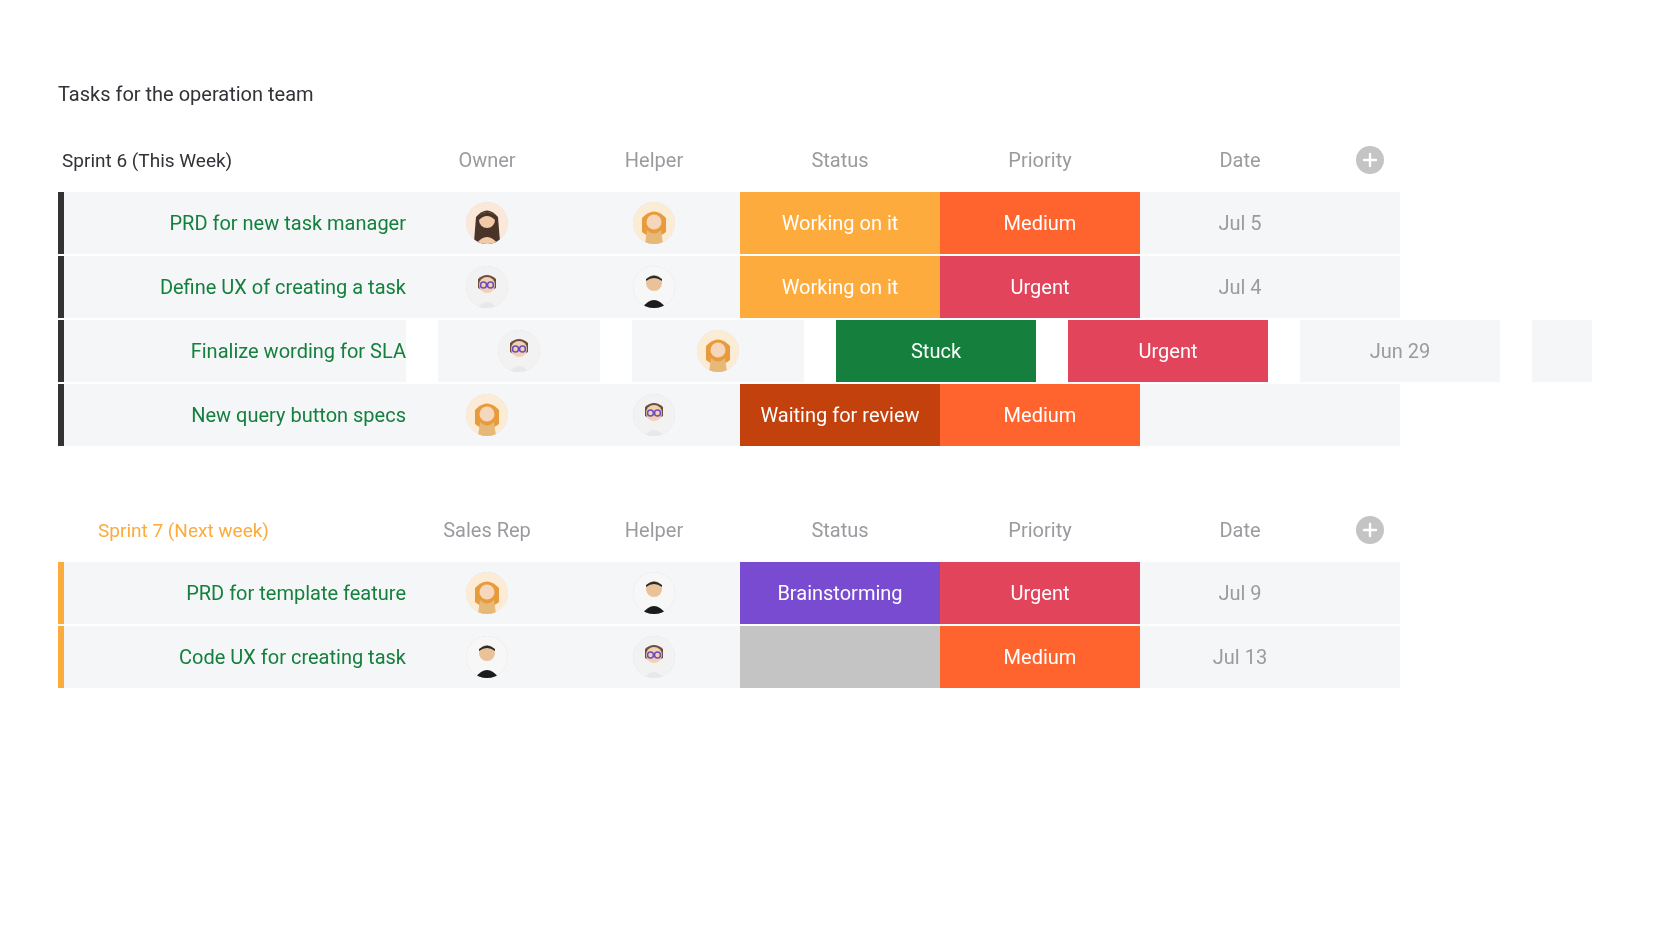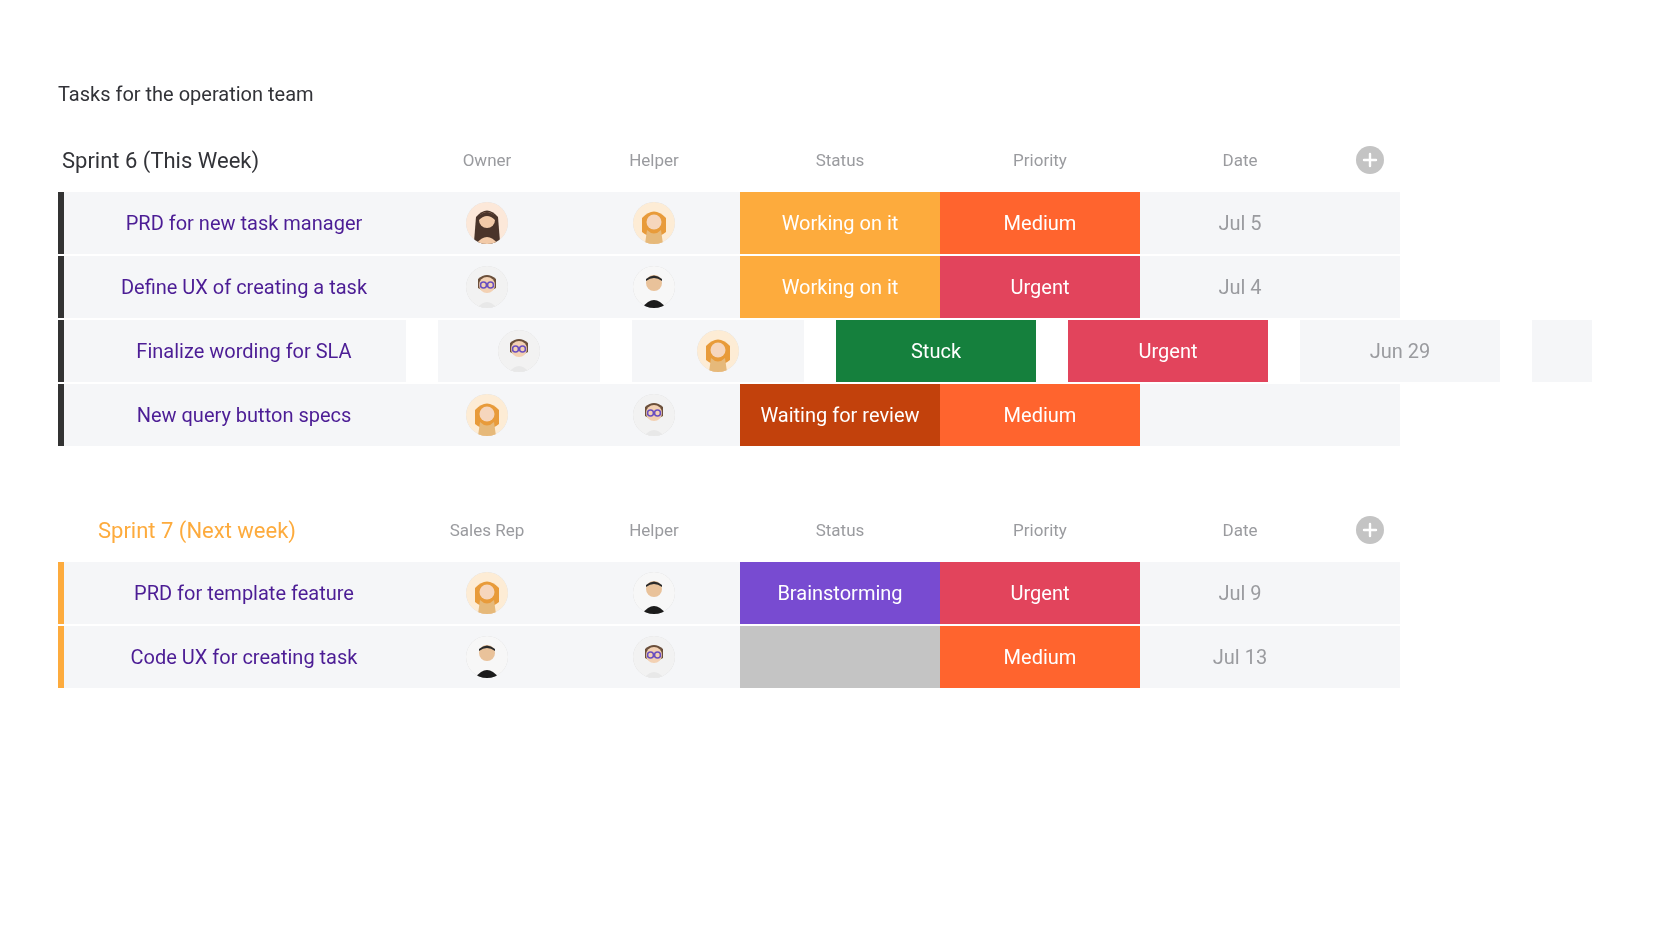--- a/index.html
+++ b/index.html
@@ -18,22 +18,22 @@
     color: #323338;
     margin: 22px 0 40px 0;
   }
   .group { margin-bottom: 70px; }
   .grid-row {
     display: grid;
     grid-template-columns: 348px 162px 172px 200px 200px 200px 60px;
     align-items: stretch;
   }
   .header-row { margin-bottom: 18px; align-items: center; }
-  .header-row .col, .header-row .add-col { text-align: center; font-size: 17px; color: #9a9b9f; font-weight: 400; }
-  .group-title { font-size: 22px; font-weight: 400; }
+  .header-row .col, .header-row .add-col { text-align: center; font-size: 20px; color: #9a9b9f; font-weight: 400; }
+  .group-title { font-size: 19px; font-weight: 400; }
   .gt-dark { color: #323338; }
   .gt-orange { color: #fdab3d; margin-left: 36px; }
   .add-circle {
     width: 28px; height: 28px; border-radius: 50%;
     background: #c4c4c4; color: #ffffff;
     display: inline-flex; align-items: center; justify-content: center;
     font-size: 22px; line-height: 1; font-weight: 400; cursor: pointer;
     user-select: none;
   }
   .add-col { display:flex; align-items:center; justify-content:center; }
@@ -46,23 +46,23 @@
     font-size: 20px;
   }
   .data-row .cell + .cell { }
   .data-row + .data-row { margin-top: 2px; }
   
   .data-row .accent {
     width: 6px; height: 100%;
     position: absolute; left: 0; top: 0; bottom: 0;
   }
   .data-row .task-cell {
-    justify-content: center;
+    justify-content: flex-end;
     padding-left: 24px;
-    color: #4c1d95;
+    color: #15803d;
   }
   .avatar-cell { }
   .avatar {
     width: 42px; height: 42px; border-radius: 50%;
     background: #e0e0e0;
     display: flex; align-items: flex-end; justify-content: center;
     overflow: hidden;
   }
   .avatar svg { width: 100%; height: 100%; display:block; }
   .status-cell, .priority-cell { color: #ffffff; font-size: 20px; }

